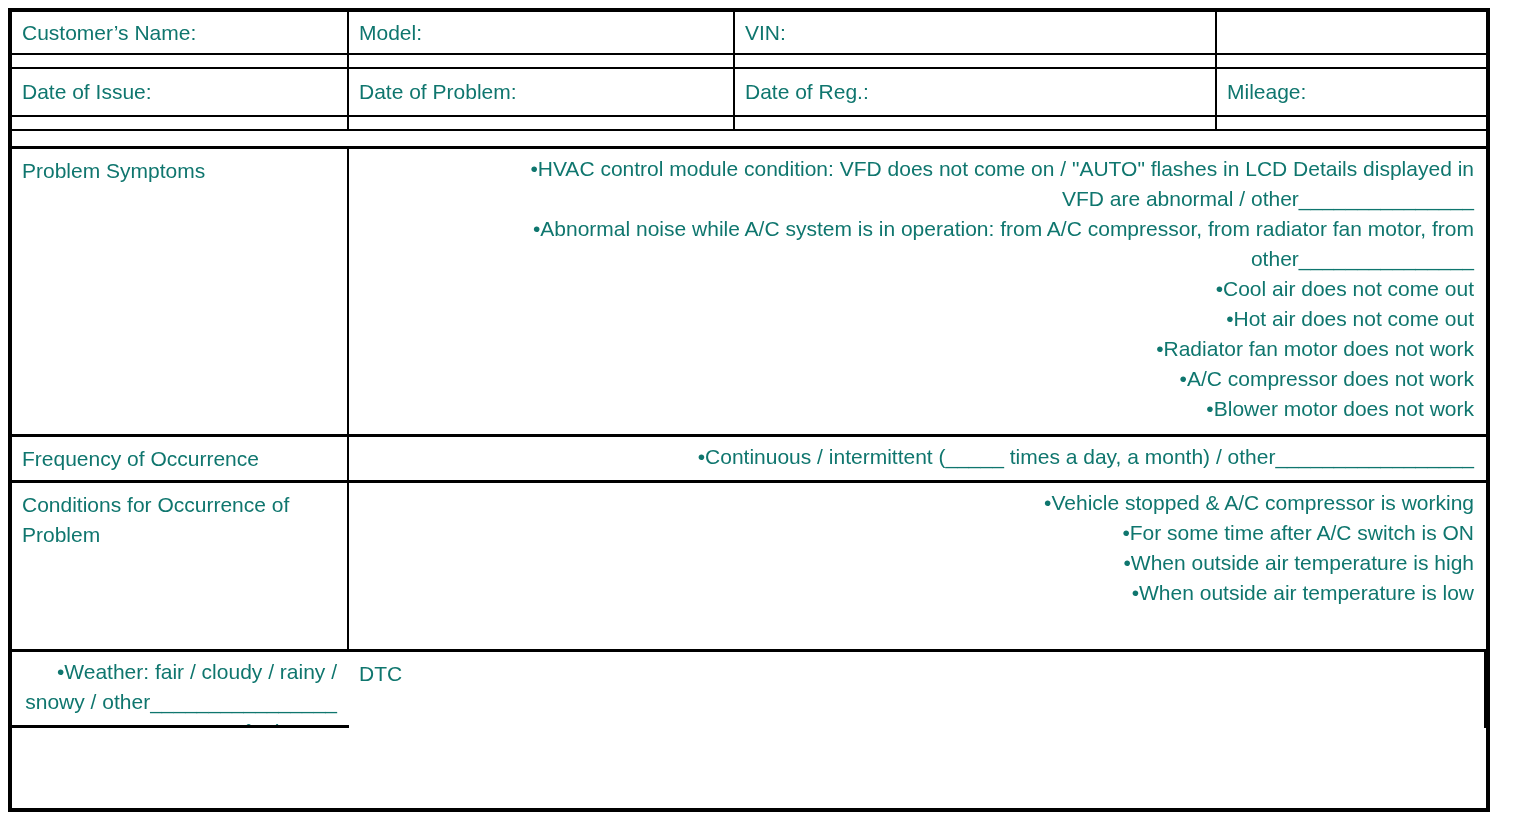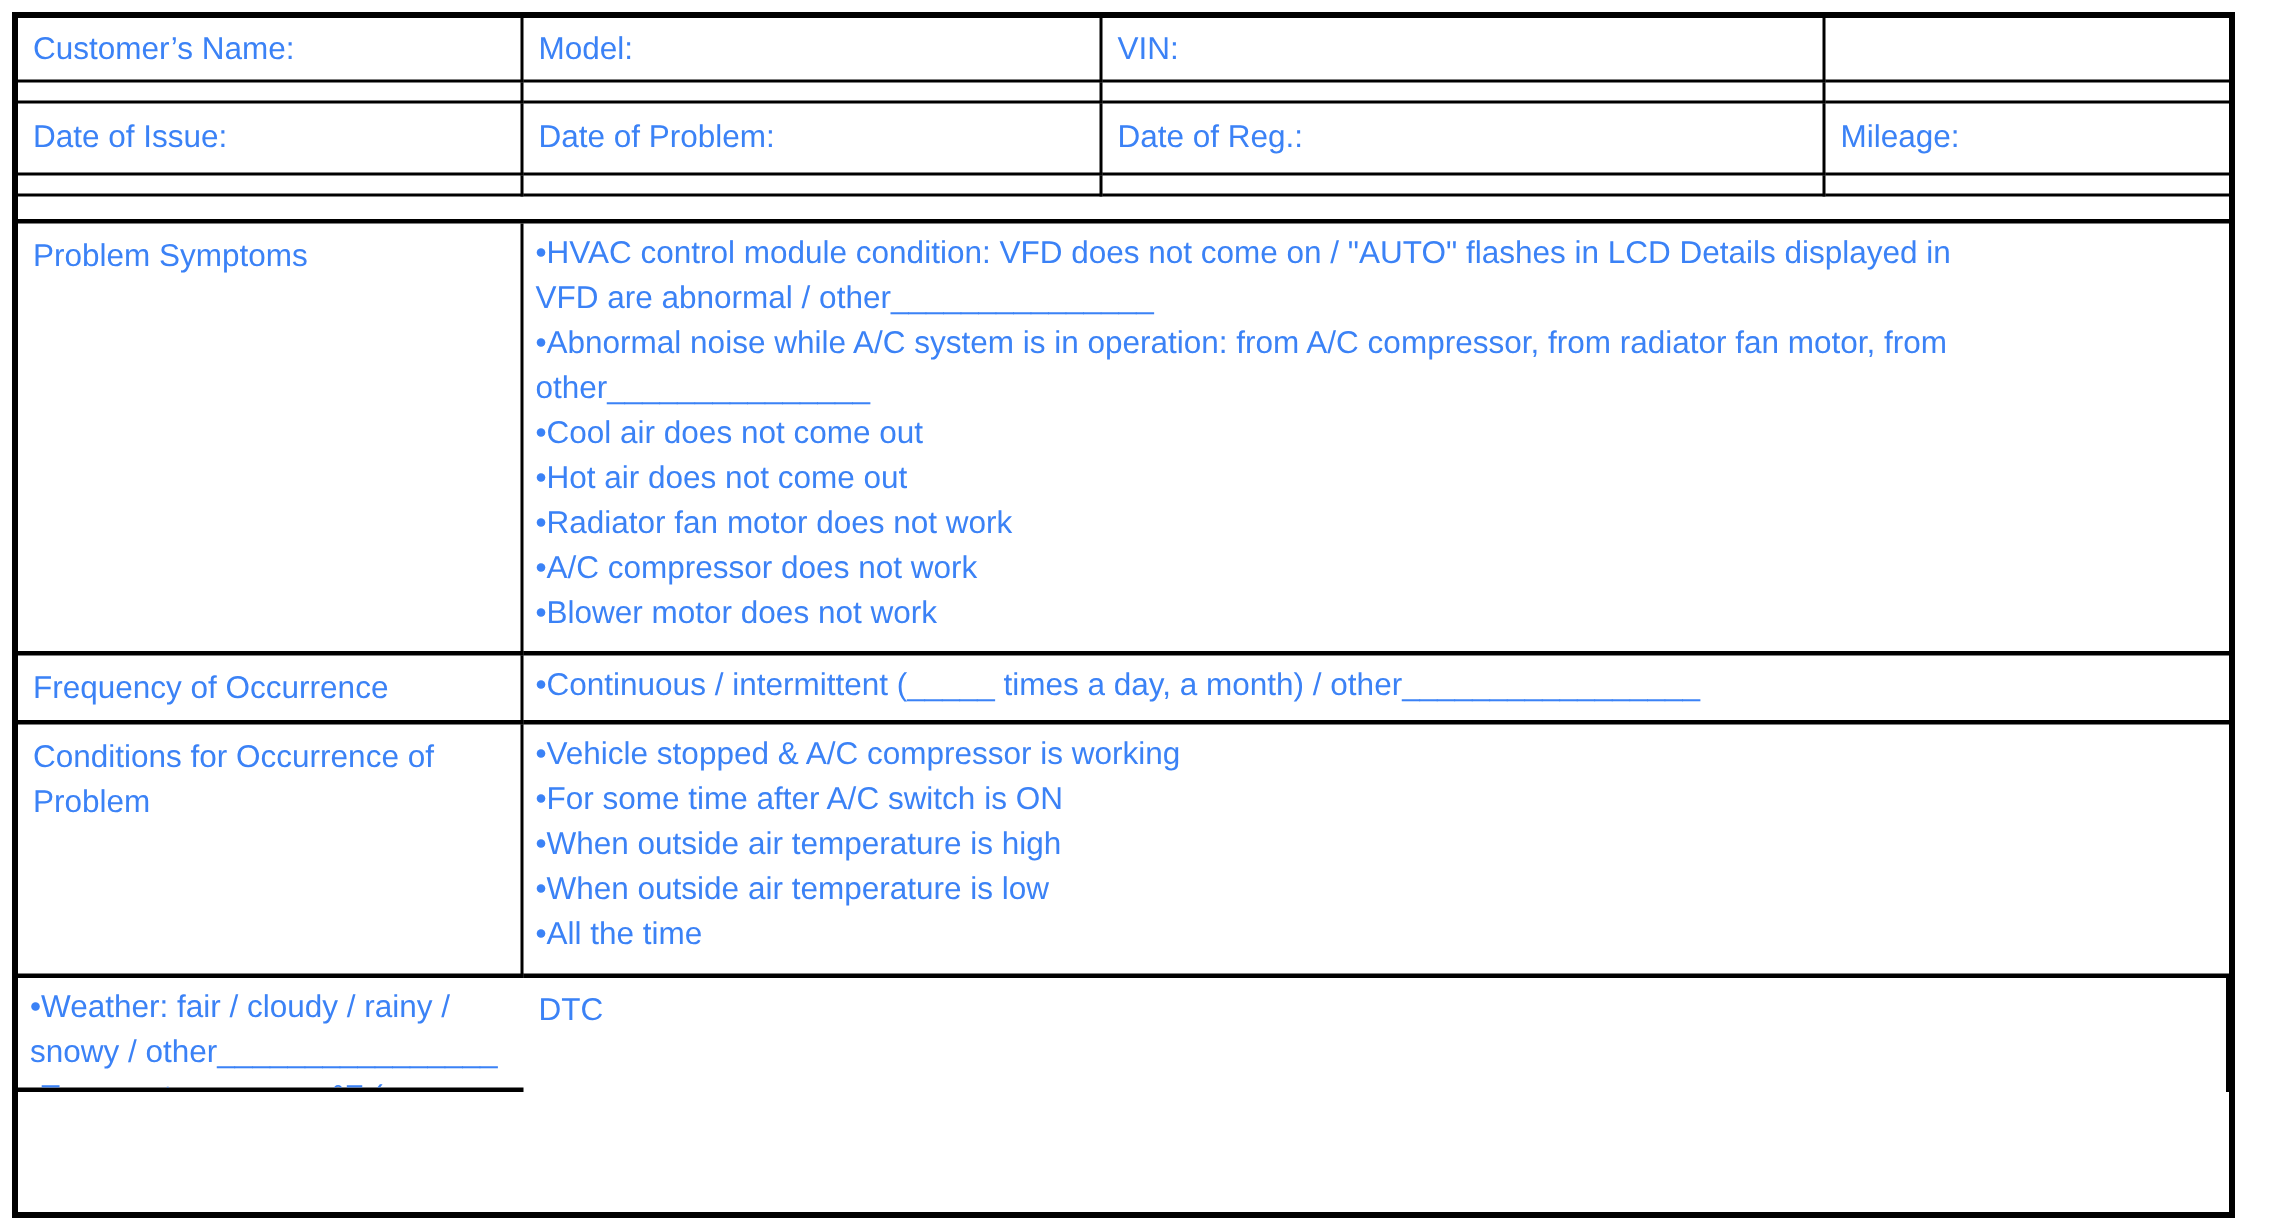--- a/index.html
+++ b/index.html
@@ -3,21 +3,21 @@
 <meta charset="utf-8">
 <style>
   html, body { margin: 0; padding: 0; background: #ffffff; }
   .page {
     position: relative;
     width: 1520px;
     height: 818px;
     background: #ffffff;
     font-family: "Liberation Sans", sans-serif;
     font-size: 21px;
-    color: #3b82f6;
+    color: #0f766e;
   }
   .frame {
     position: absolute;
     left: 8px;
     top: 8px;
     width: 1482px;
     height: 804px;
     box-sizing: border-box;
     border: 4px solid #000000;
     display: flex;
@@ -56,21 +56,21 @@
   }
   .t2 > div.nb { border-bottom: none; }
   .t2 .lbl {
     border-right: 2px solid #000000;
     padding: 7px 26px 0 10px;
     line-height: 30px;
   }
   .t2 .cnt {
     padding: 5px 12px 0 8px;
   }
-  .ln { line-height: 30px; }
+  .ln { line-height: 30px; text-align: right; }
 </style>
 </head>
 <body>
 
 <div class="page">
   <div class="frame">
 
     <div class="t1">
 
       <div class="c">Customer’s Name:</div>
@@ -115,21 +115,20 @@
       <div class="cnt">
         <div class="ln">•Continuous / intermittent (_____ times a day, a month) / other_________________</div>
       </div>
 
       <div class="lbl">Conditions for Occurrence of Problem</div>
       <div class="cnt">
         <div class="ln">•Vehicle stopped &amp; A/C compressor is working</div>
         <div class="ln">•For some time after A/C switch is ON</div>
         <div class="ln">•When outside air temperature is high</div>
         <div class="ln">•When outside air temperature is low</div>
-        <div class="ln">•All the time</div>
       </div>
 
       <div class="cnt">
         <div class="ln">•Weather: fair / cloudy / rainy / snowy / other________________</div>
         <div class="ln">•Temperature: _____ °F (_____ °C)</div>
       </div>
 
       <div class="lbl nb">DTC</div>
 
     </div>

